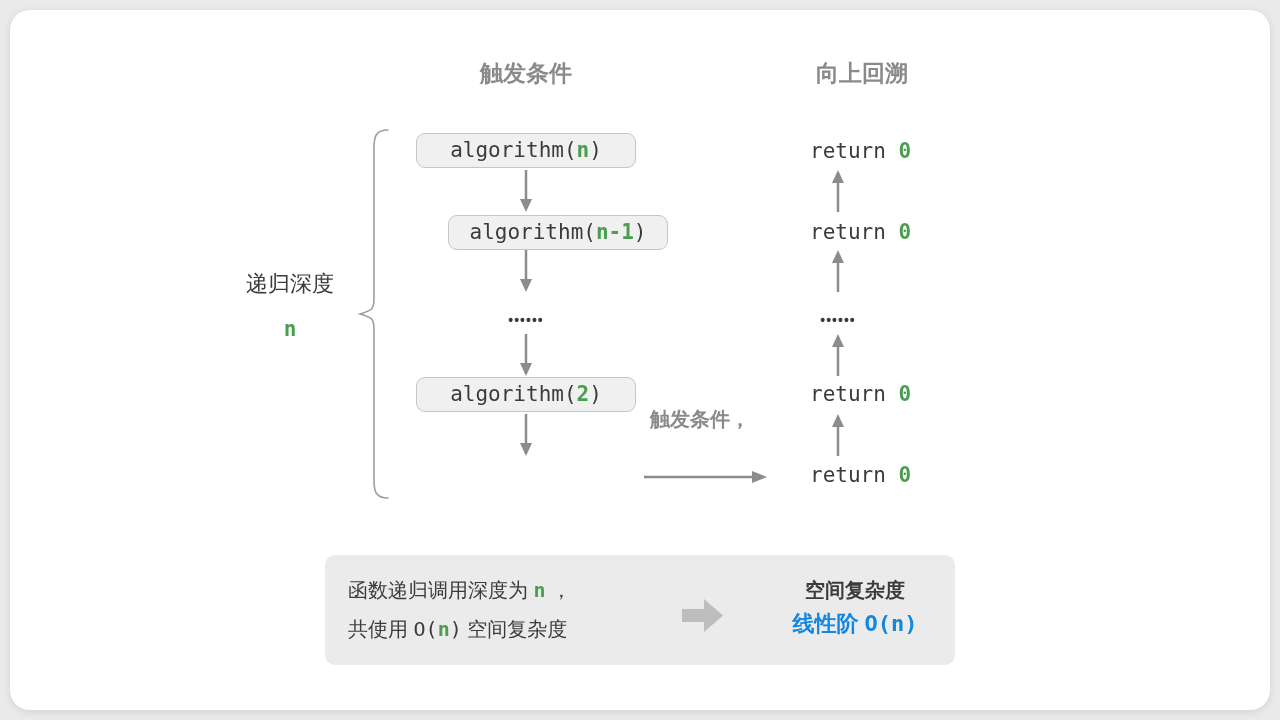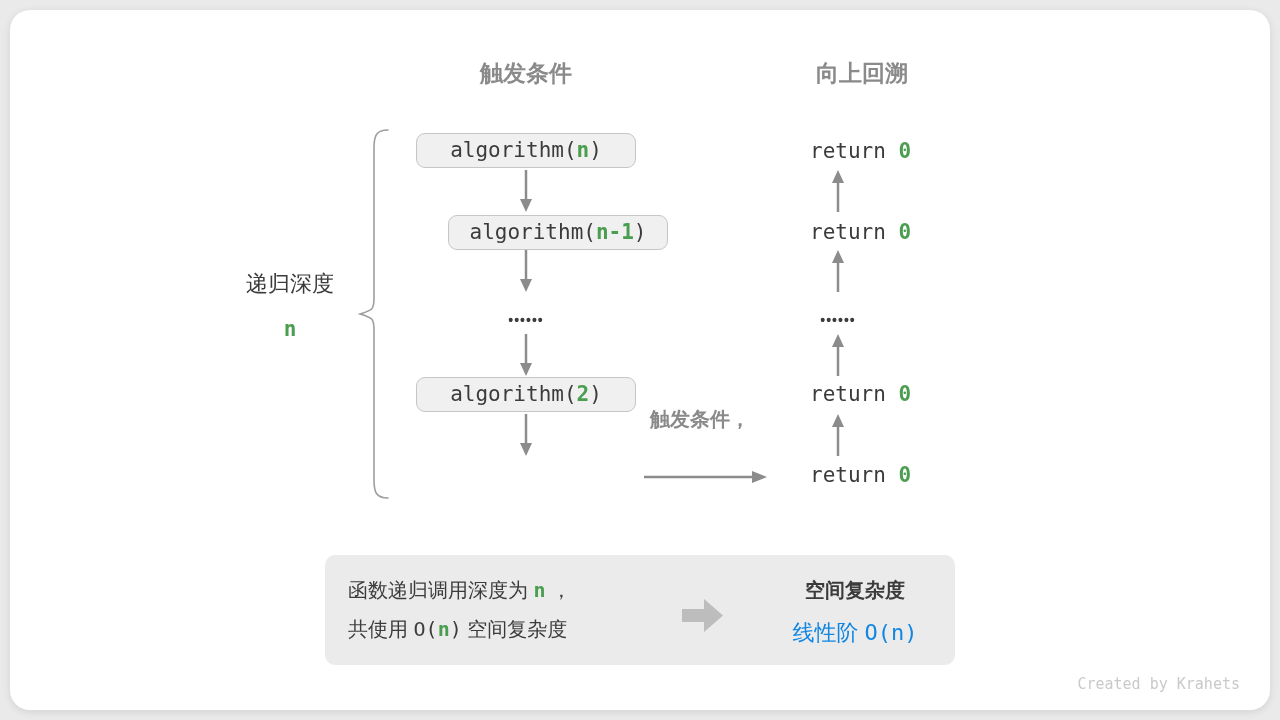--- a/index.html
+++ b/index.html
@@ -41,21 +41,21 @@
 
   .annot{left:650px;top:404px;width:140px;font-size:20px;font-weight:bold;color:var(--gray);line-height:31px;}
 
   .h-arrow{left:644px;top:467px;}
 
   .summary{left:325px;top:555px;width:630px;height:110px;background:#EBEBEB;border-radius:10px;}
   .sum-left{left:348px;top:571px;width:320px;font-size:20px;color:var(--dark);line-height:39px;}
   .big-arrow{left:682px;top:596px;}
   .sum-right{left:750px;top:576px;width:210px;text-align:center;}
   .sum-right .title{font-size:20px;font-weight:bold;color:var(--dark);line-height:28px;}
-  .sum-right .value{margin-top:15px;font-size:22px;font-weight:normal;color:var(--blue);line-height:28px;}
+  .sum-right .value{margin-top:6px;font-size:22px;font-weight:bold;color:var(--blue);line-height:28px;}
 
   .credit{left:1020px;top:675px;width:220px;text-align:right;font-size:15px;color:#C9C9C9;
           font-family:"DejaVu Sans Mono","Liberation Mono",monospace;}
 </style>
 </head>
 <body>
 
 <div class="page">
   <div class="card"></div>
   <div class="layer">
@@ -129,15 +129,14 @@
       <div><span>共使用 </span><span class="mono">O(</span><span class="mono g">n</span><span class="mono">)</span><span> 空间复杂度</span></div>
     </div>
     <svg class="abs big-arrow" width="42" height="40" viewBox="0 0 42 40">
         <polygon points="0,13 22,13 22,3 41,19.5 22,36 22,26 0,26" fill="#BDBDBD"></polygon>
       </svg>
     <div class="abs sum-right">
       <div class="title">空间复杂度</div>
       <div class="value"><span>线性阶 </span><span class="mono">O(n)</span></div>
     </div>
 
-    <div class="abs credit">Created by Krahets</div>
   </div>
 </div>
 
 </body></html>

